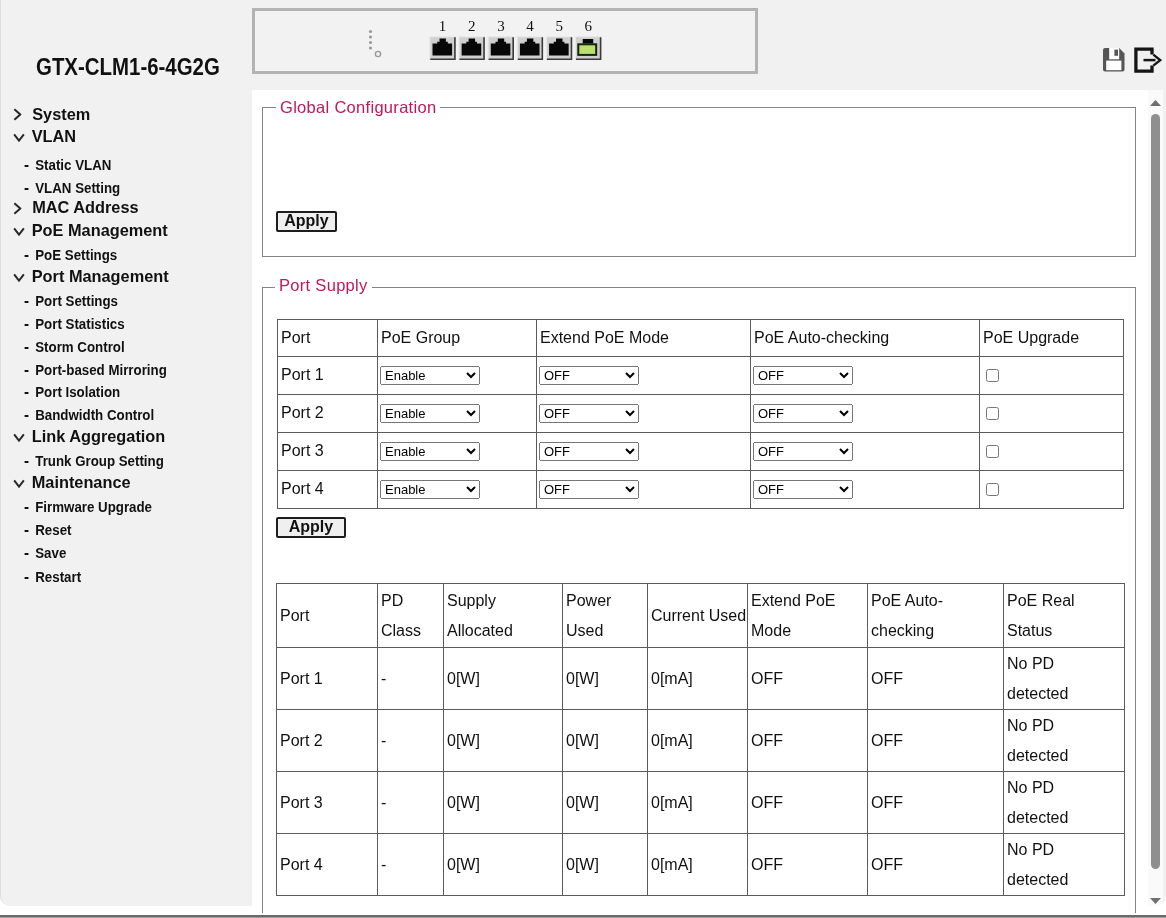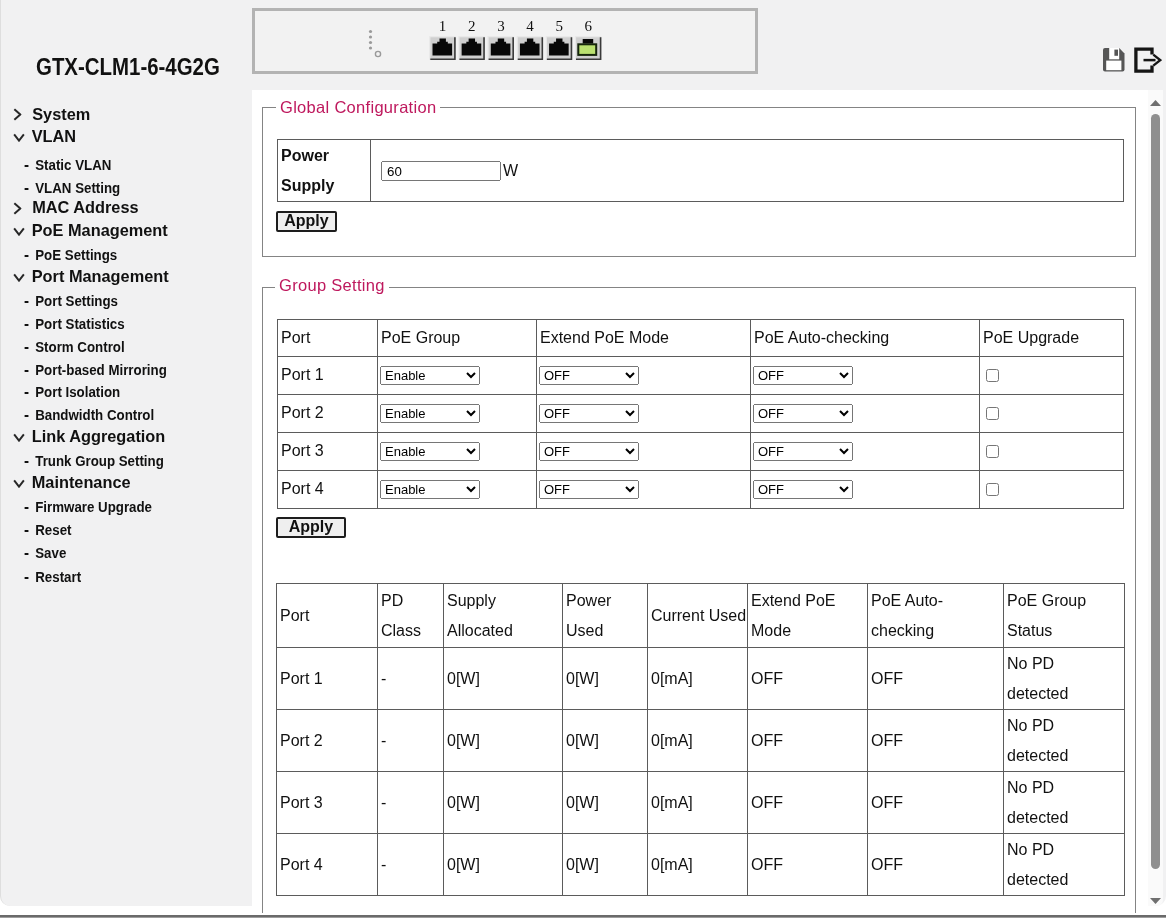--- a/index.html
+++ b/index.html
@@ -132,36 +132,24 @@
       <div class="mi mi2" style="top: 496px; left: 24px;"><span style="font-size:16px">-</span><span style="display:inline-block;width:6.5px"></span>Firmware Upgrade</div>
       <div class="mi mi2" style="top: 519.4px; left: 24px;"><span style="font-size:16px">-</span><span style="display:inline-block;width:6.5px"></span>Reset</div>
       <div class="mi mi2" style="top: 541.7px; left: 24px;"><span style="font-size:16px">-</span><span style="display:inline-block;width:6.5px"></span>Save</div>
       <div class="mi mi2" style="top: 565.6px; left: 24px;"><span style="font-size:16px">-</span><span style="display:inline-block;width:6.5px"></span>Restart</div>
     </div>
 
   <div id="content">
 
     <div class="fs" style="left:10px; top:17px; width:874px; height:150px;"></div>
     <div class="legend" style="left:24px; top:8px;">Global Configuration</div>
-    <table class="t1" style="position:absolute; left:25px; top:49px; width:846px;">
-      <colgroup>
-          <col style="width:93px">
-          <col style="width:753px">
-        </colgroup>
-      <tbody>
-          <tr style="height:62px;">
-        <td style="font-weight:bold;">Power Supply</td>
-        <td style="padding-left:10px;"><input type="text" value="60" style="width: 120px; height: 20px; font-size: 13.3px; font-family: &quot;Liberation Sans&quot;, sans-serif; padding-left: 4px; position: relative; top: 0px;"><span style="font-size:16px;margin-left:2px;">W</span></td>
-      </tr>
-    </tbody>
-      </table>
     <div class="btn" style="left:24px; top:121px; width:61px; height:21px;">Apply</div>
 
     <div class="fs" style="left:10px; top:197px; width:874px; height:700px; border-bottom:none;"></div>
-    <div class="legend" style="left:23px; top:185.5px;">Group Setting</div>
+    <div class="legend" style="left:23px; top:185.5px;">Port Supply</div>
 
     <table class="t2" style="position:absolute; left:25px; top:228.5px; width:846px;">
       <colgroup>
           <col style="width:100px">
           <col style="width:159px">
           <col style="width:214px">
           <col style="width:229px">
           <col style="width:144px">
         </colgroup>
       <tbody>
@@ -217,21 +205,21 @@
         </colgroup>
       <tbody>
           <tr style="height:64px;">
             <th>Port</th>
             <th>PD Class</th>
             <th>Supply Allocated</th>
             <th>Power Used</th>
             <th>Current Used</th>
             <th>Extend PoE Mode</th>
             <th>PoE Auto-checking</th>
-            <th>PoE Group Status</th>
+            <th>PoE Real Status</th>
           </tr>
       <tr style="height:62px;">
             <td>Port 1</td>
             <td>-</td>
             <td>0[W]</td>
             <td>0[W]</td>
             <td>0[mA]</td>
             <td>OFF</td>
             <td>OFF</td>
             <td>No PD<br>detected</td>

